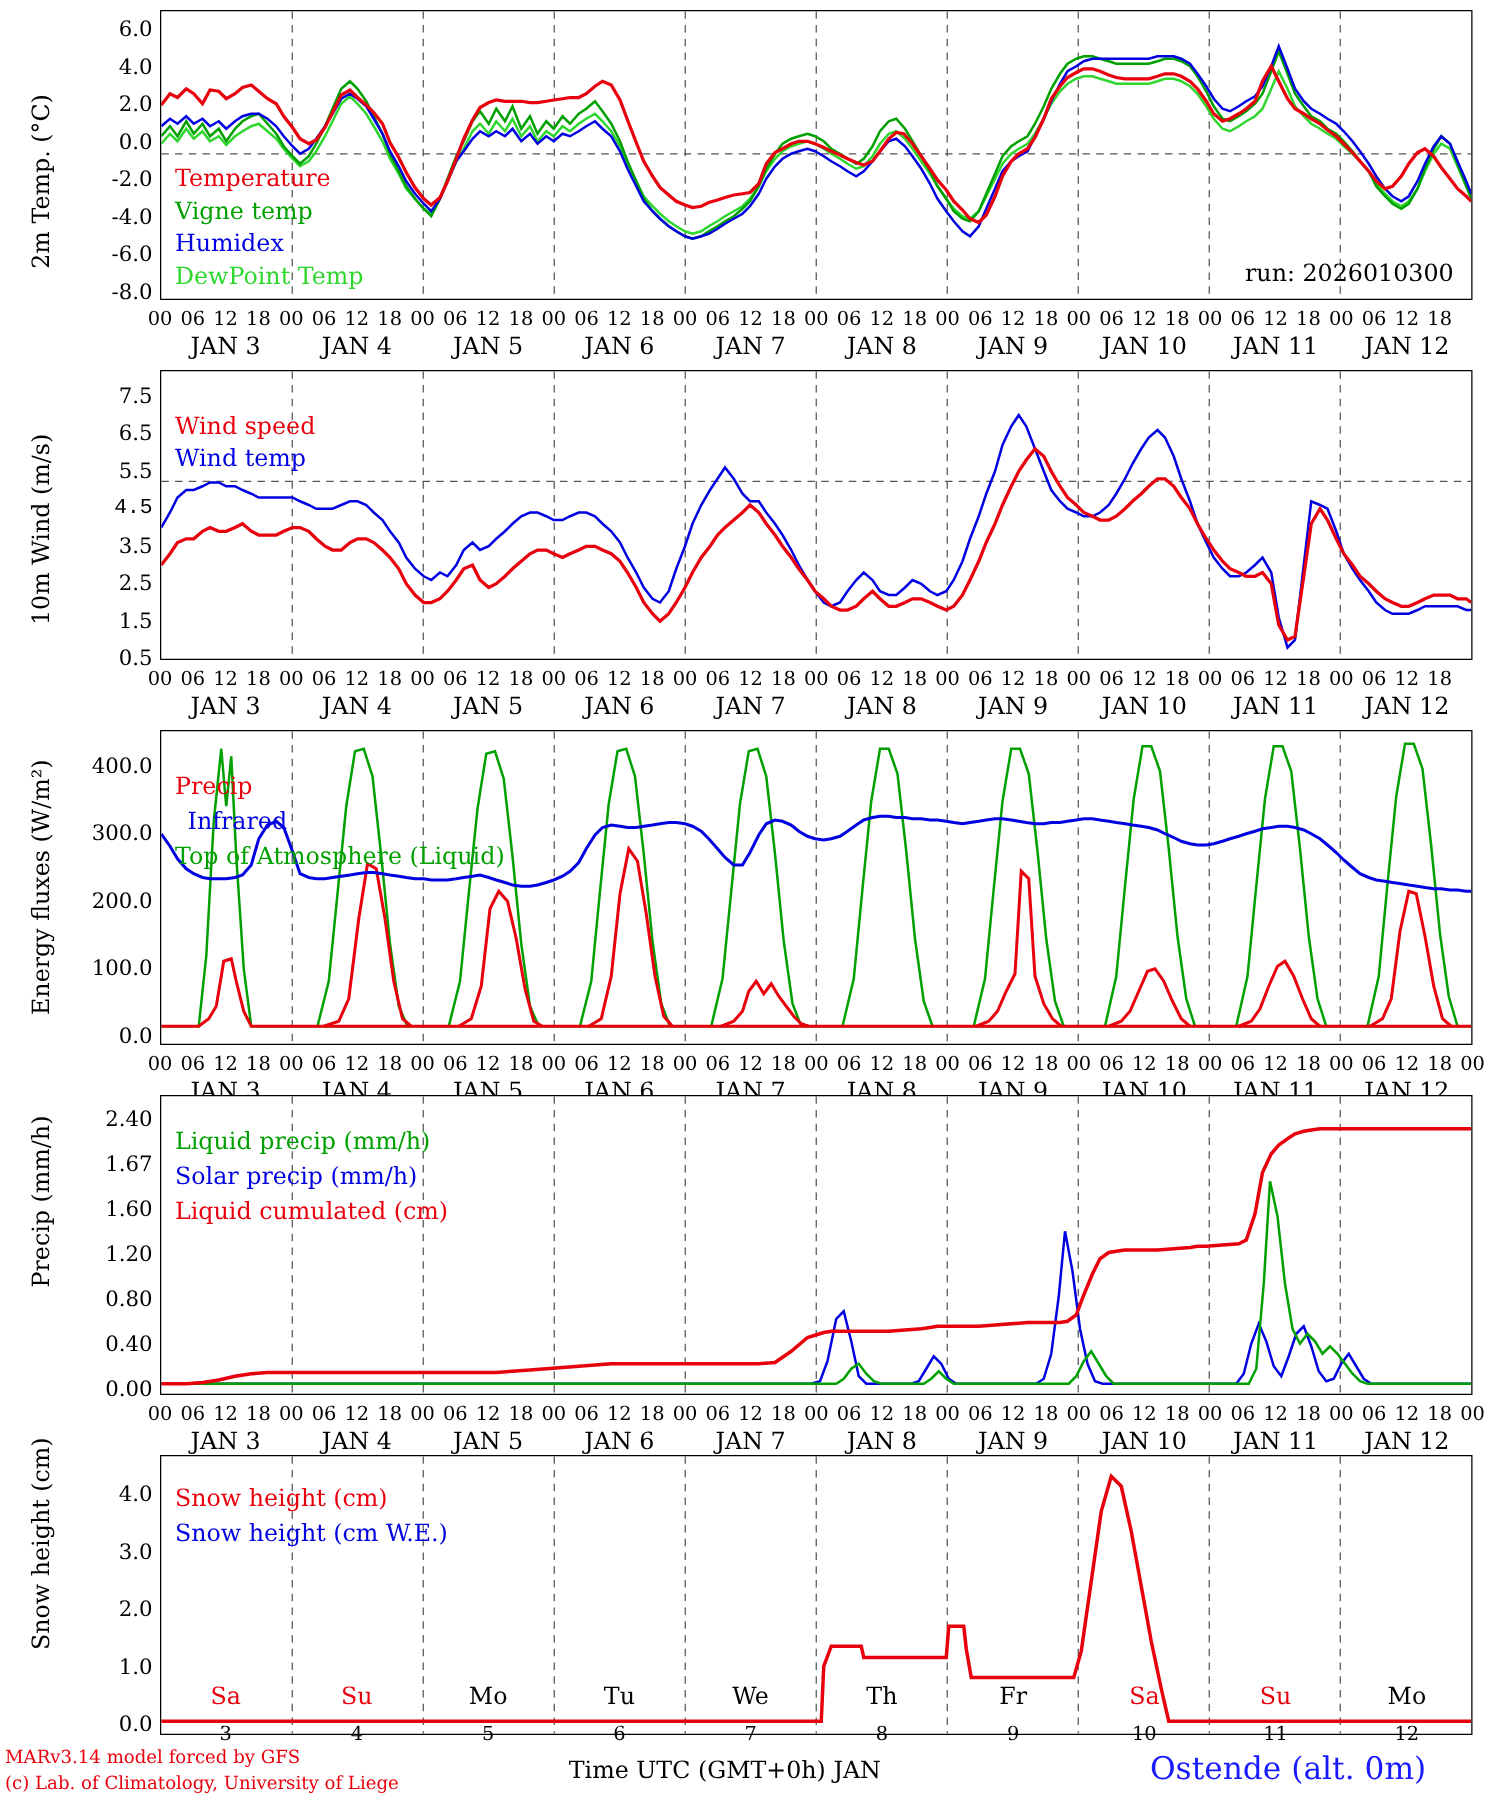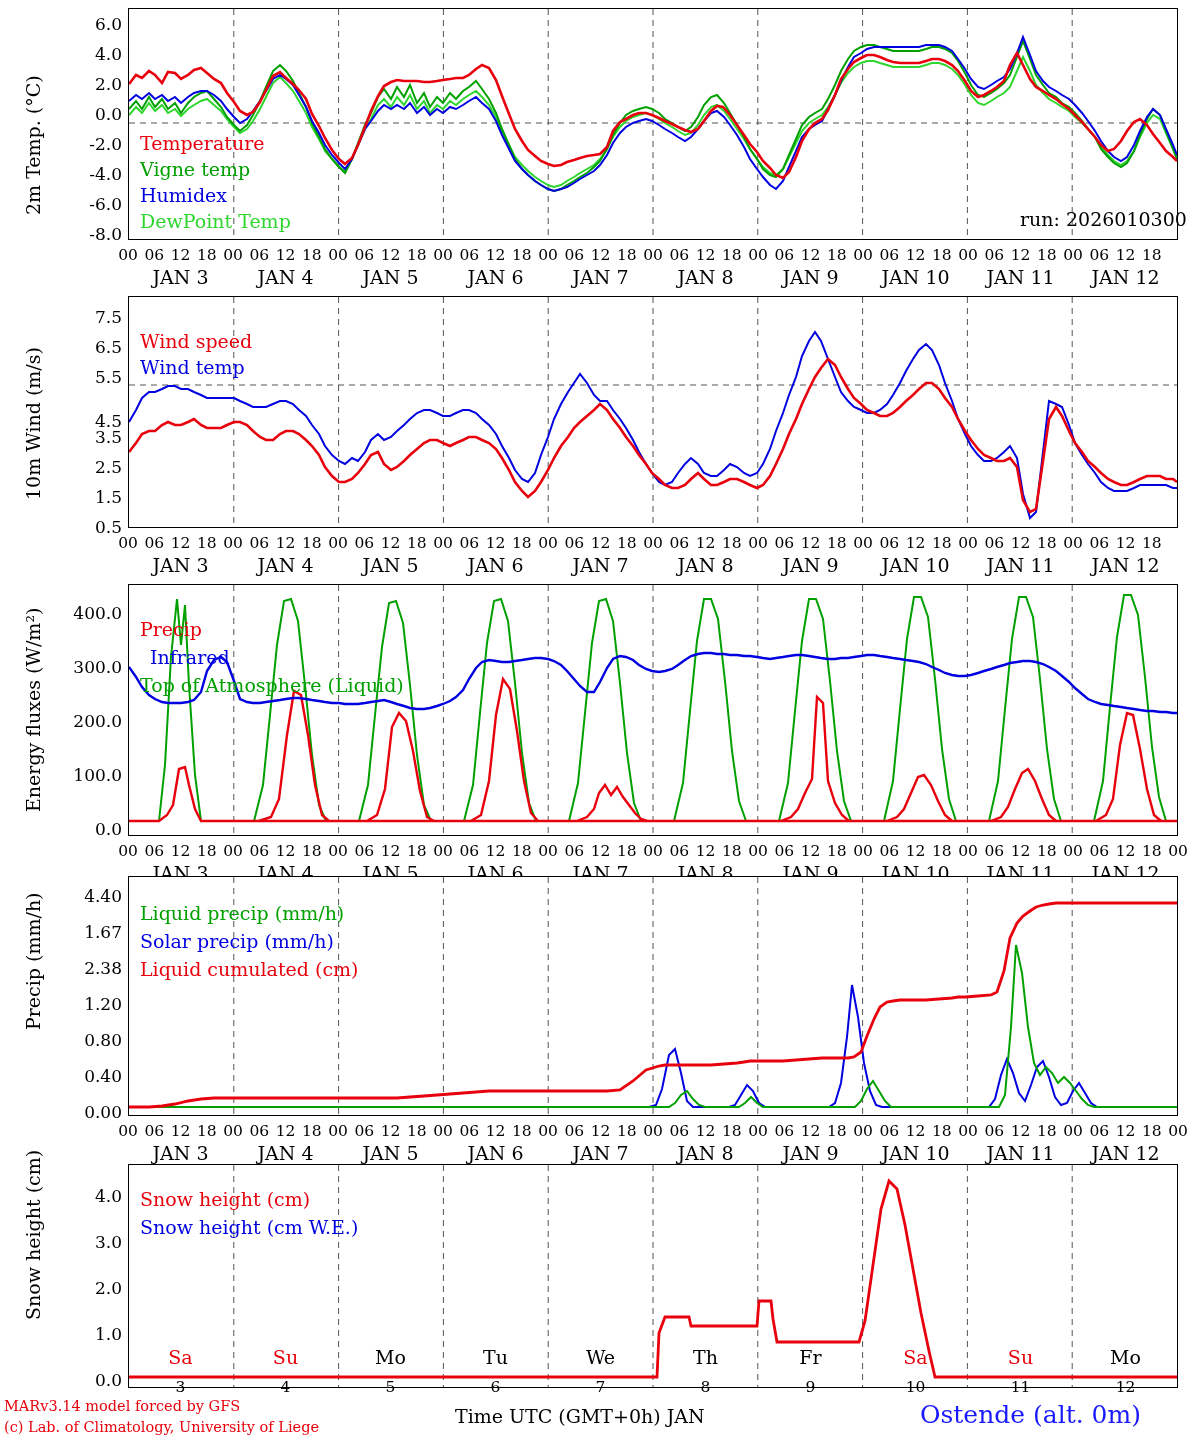--- a/index.html
+++ b/index.html
@@ -76,21 +76,21 @@
         <polyline stroke="#0000e0" points="0,92 7,86 13,90 20,84 26,90 33,86 39,92 46,88 52,94 59,88 65,84 72,82 78,82 85,86 92,92 98,100 105,108 111,114 118,110 124,102 131,92 137,82 144,70 151,66 157,70 164,76 170,86 177,98 183,112 190,124 196,136 203,146 210,154 216,160 223,150 229,136 236,120 242,112 249,102 255,96 262,100 268,96 275,100 281,94 288,104 295,98 301,106 308,100 314,104 321,98 327,100 334,96 340,92 347,88 353,94 360,100 367,112 373,126 380,140 386,152 393,160 399,166 406,172 412,176 419,180 425,182 432,180 438,178 445,174 451,170 458,166 465,162 471,156 478,146 484,134 491,124 497,118 504,114 510,112 517,110 523,112 530,116 536,120 543,124 549,128 556,132 562,128 569,120 575,112 582,104 588,102 595,108 601,116 608,126 615,138 621,150 628,160 634,168 641,176 647,180 654,172 660,158 667,142 673,128 680,120 686,116 693,112 699,100 706,86 712,72 719,58 725,48 732,44 738,40 745,38 751,38 758,38 764,38 771,38 777,38 784,38 790,38 797,36 803,36 810,36 816,38 823,42 829,50 836,60 842,70 849,78 855,80 862,76 868,72 875,68 881,60 888,44 894,28 901,46 907,62 914,72 920,78 927,82 933,86 940,90 946,96 953,104 959,112 966,122 972,132 979,142 985,148 992,152 998,148 1005,136 1011,122 1018,108 1024,100 1031,106 1037,120 1044,136 1048,146"></polyline>
         <polyline stroke="#e8000d" stroke-width="2.6" points="0,75 7,66 13,69 20,62 26,66 33,74 39,63 46,64 52,70 59,66 65,61 72,59 78,64 85,70 92,74 98,84 105,93 111,102 118,106 124,103 131,93 137,81 144,67 151,63 157,69 164,75 170,81 177,90 183,105 190,117 196,129 203,141 210,150 216,155 223,149 229,136 236,118 242,102 249,87 255,77 262,73 268,71 275,72 281,72 288,72 295,73 301,73 308,72 314,71 321,70 327,69 334,69 340,66 347,60 353,56 360,59 367,71 373,87 380,105 386,120 393,132 399,141 406,147 412,152 419,155 425,157 432,156 438,153 445,151 451,149 458,147 465,146 471,145 478,138 484,122 491,113 497,110 504,106 510,104 517,104 523,106 530,109 536,112 543,115 549,118 556,121 562,123 569,120 575,112 582,102 588,97 594,98 601,106 608,116 615,126 621,135 628,143 634,152 641,159 647,166 654,169 660,163 667,148 673,132 680,120 686,114 693,110 699,101 706,86 712,70 719,60 725,53 732,49 738,46 745,46 751,48 758,51 764,53 771,54 777,54 784,54 790,54 797,52 803,50 810,50 816,52 823,56 829,62 836,72 842,82 849,88 855,86 862,82 868,78 875,72 881,56 888,44 894,56 901,70 907,78 914,82 920,86 927,90 933,95 940,100 946,106 953,113 959,120 966,128 972,136 979,142 985,140 992,132 998,122 1005,113 1011,110 1018,116 1024,125 1031,134 1037,142 1044,148 1048,152"></polyline>
       </g>
     </svg>
   </div>
 
   <div class="legend red" style="left:140px;top:132px;">Temperature</div>
   <div class="legend green" style="left:140px;top:158px;">Vigne temp</div>
   <div class="legend blue" style="left:140px;top:184px;">Humidex</div>
   <div class="legend lgreen" style="left:140px;top:210px;">DewPoint Temp</div>
-  <div class="runlab" style="left:996px;top:208px;margin-left:24px;">run: 2026010300</div>
+  <div class="runlab" style="left:996px;top:208px;">run: 2026010300</div>
 
   <div class="xtickrow" id="xt1" style="top:246px;">
       <span class="xtick" style="left: 0px;">00</span>
       <span class="xtick" style="left: 26.25px;">06</span>
       <span class="xtick" style="left: 52.5px;">12</span>
       <span class="xtick" style="left: 78.75px;">18</span>
       <span class="xtick" style="left: 105px;">00</span>
       <span class="xtick" style="left: 131.25px;">06</span>
       <span class="xtick" style="left: 157.5px;">12</span>
       <span class="xtick" style="left: 183.75px;">18</span>
@@ -138,21 +138,21 @@
       <span class="daylab" style="left: 787.5px;">JAN 10</span>
       <span class="daylab" style="left: 892.5px;">JAN 11</span>
       <span class="daylab" style="left: 997.5px;">JAN 12</span>
     </div>
 
   <div class="ylab" style="left:22px;top:500px;">10m Wind (m/s)</div>
   <div class="ytickwrap" style="top:298px;">
     <div class="ytick" style="top:9px;">7.5</div>
     <div class="ytick" style="top:39px;">6.5</div>
     <div class="ytick" style="top:69px;">5.5</div>
-    <div class="ytick" style="top:113px;">4.5</div>
+    <div class="ytick" style="top:99px;font-family:Liberation Mono, monospace;">4.5</div>
     <div class="ytick" style="top:129px;">3.5</div>
     <div class="ytick" style="top:159px;">2.5</div>
     <div class="ytick" style="top:189px;">1.5</div>
     <div class="ytick" style="top:219px;">0.5</div>
   </div>
 
   <div class="panel" style="top:296px;height:232px;">
     <svg width="1048" height="230" viewBox="0 0 1048 230" preserveAspectRatio="none">
       <g stroke="#555" stroke-width="1" stroke-dasharray="6,5">
         <line x1="104.8" y1="0" x2="104.8" y2="230"></line>
@@ -335,23 +335,23 @@
       <span class="daylab" style="left: 472.5px;">JAN  7</span>
       <span class="daylab" style="left: 577.5px;">JAN  8</span>
       <span class="daylab" style="left: 682.5px;">JAN  9</span>
       <span class="daylab" style="left: 787.5px;">JAN 10</span>
       <span class="daylab" style="left: 892.5px;">JAN 11</span>
       <span class="daylab" style="left: 997.5px;">JAN 12</span>
     </div>
 
   <div class="ylab" style="left:22px;top:1030px;">Precip (mm/h)</div>
   <div class="ytickwrap" style="top:878px;">
-    <div class="ytick" style="top:8px;">4.40</div>
+    <div class="ytick" style="top:8px;">2.40</div>
     <div class="ytick" style="top:44px;">1.67</div>
-    <div class="ytick" style="top:80px;">2.38</div>
+    <div class="ytick" style="top:80px;">1.60</div>
     <div class="ytick" style="top:116px;">1.20</div>
     <div class="ytick" style="top:152px;">0.80</div>
     <div class="ytick" style="top:188px;">0.40</div>
     <div class="ytick" style="top:224px;">0.00</div>
   </div>
 
   <div class="panel" style="top:876px;height:240px;">
     <svg width="1048" height="238" viewBox="0 0 1048 238" preserveAspectRatio="none">
       <g stroke="#555" stroke-width="1" stroke-dasharray="6,5">
         <line x1="104.8" y1="0" x2="104.8" y2="238"></line>

